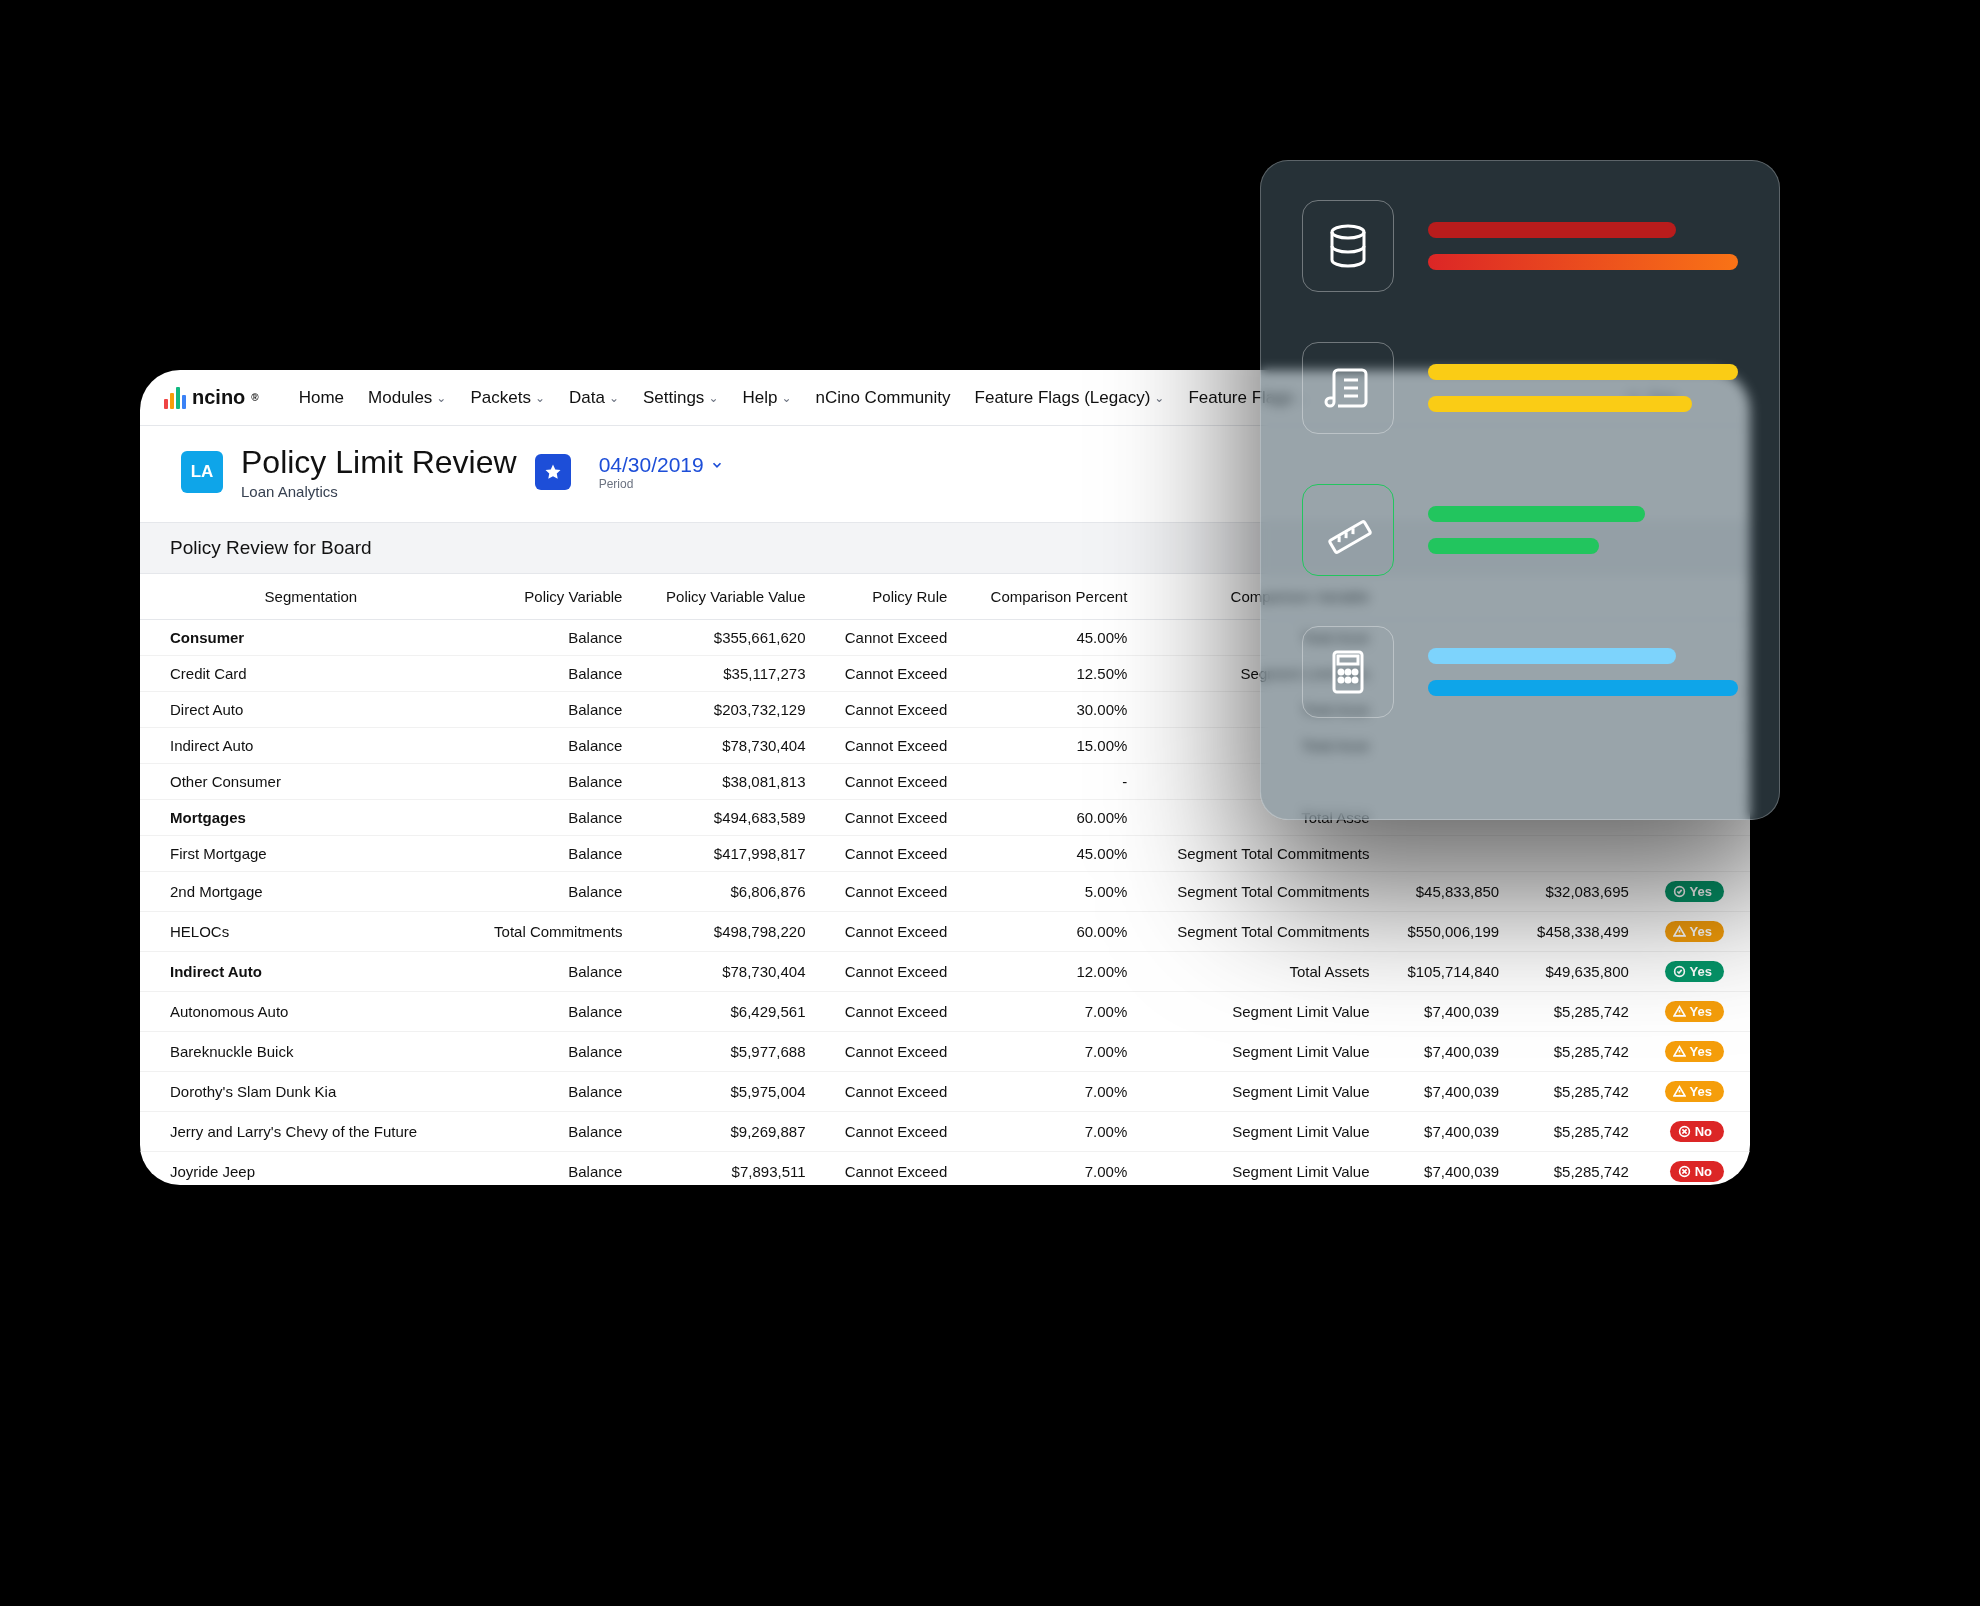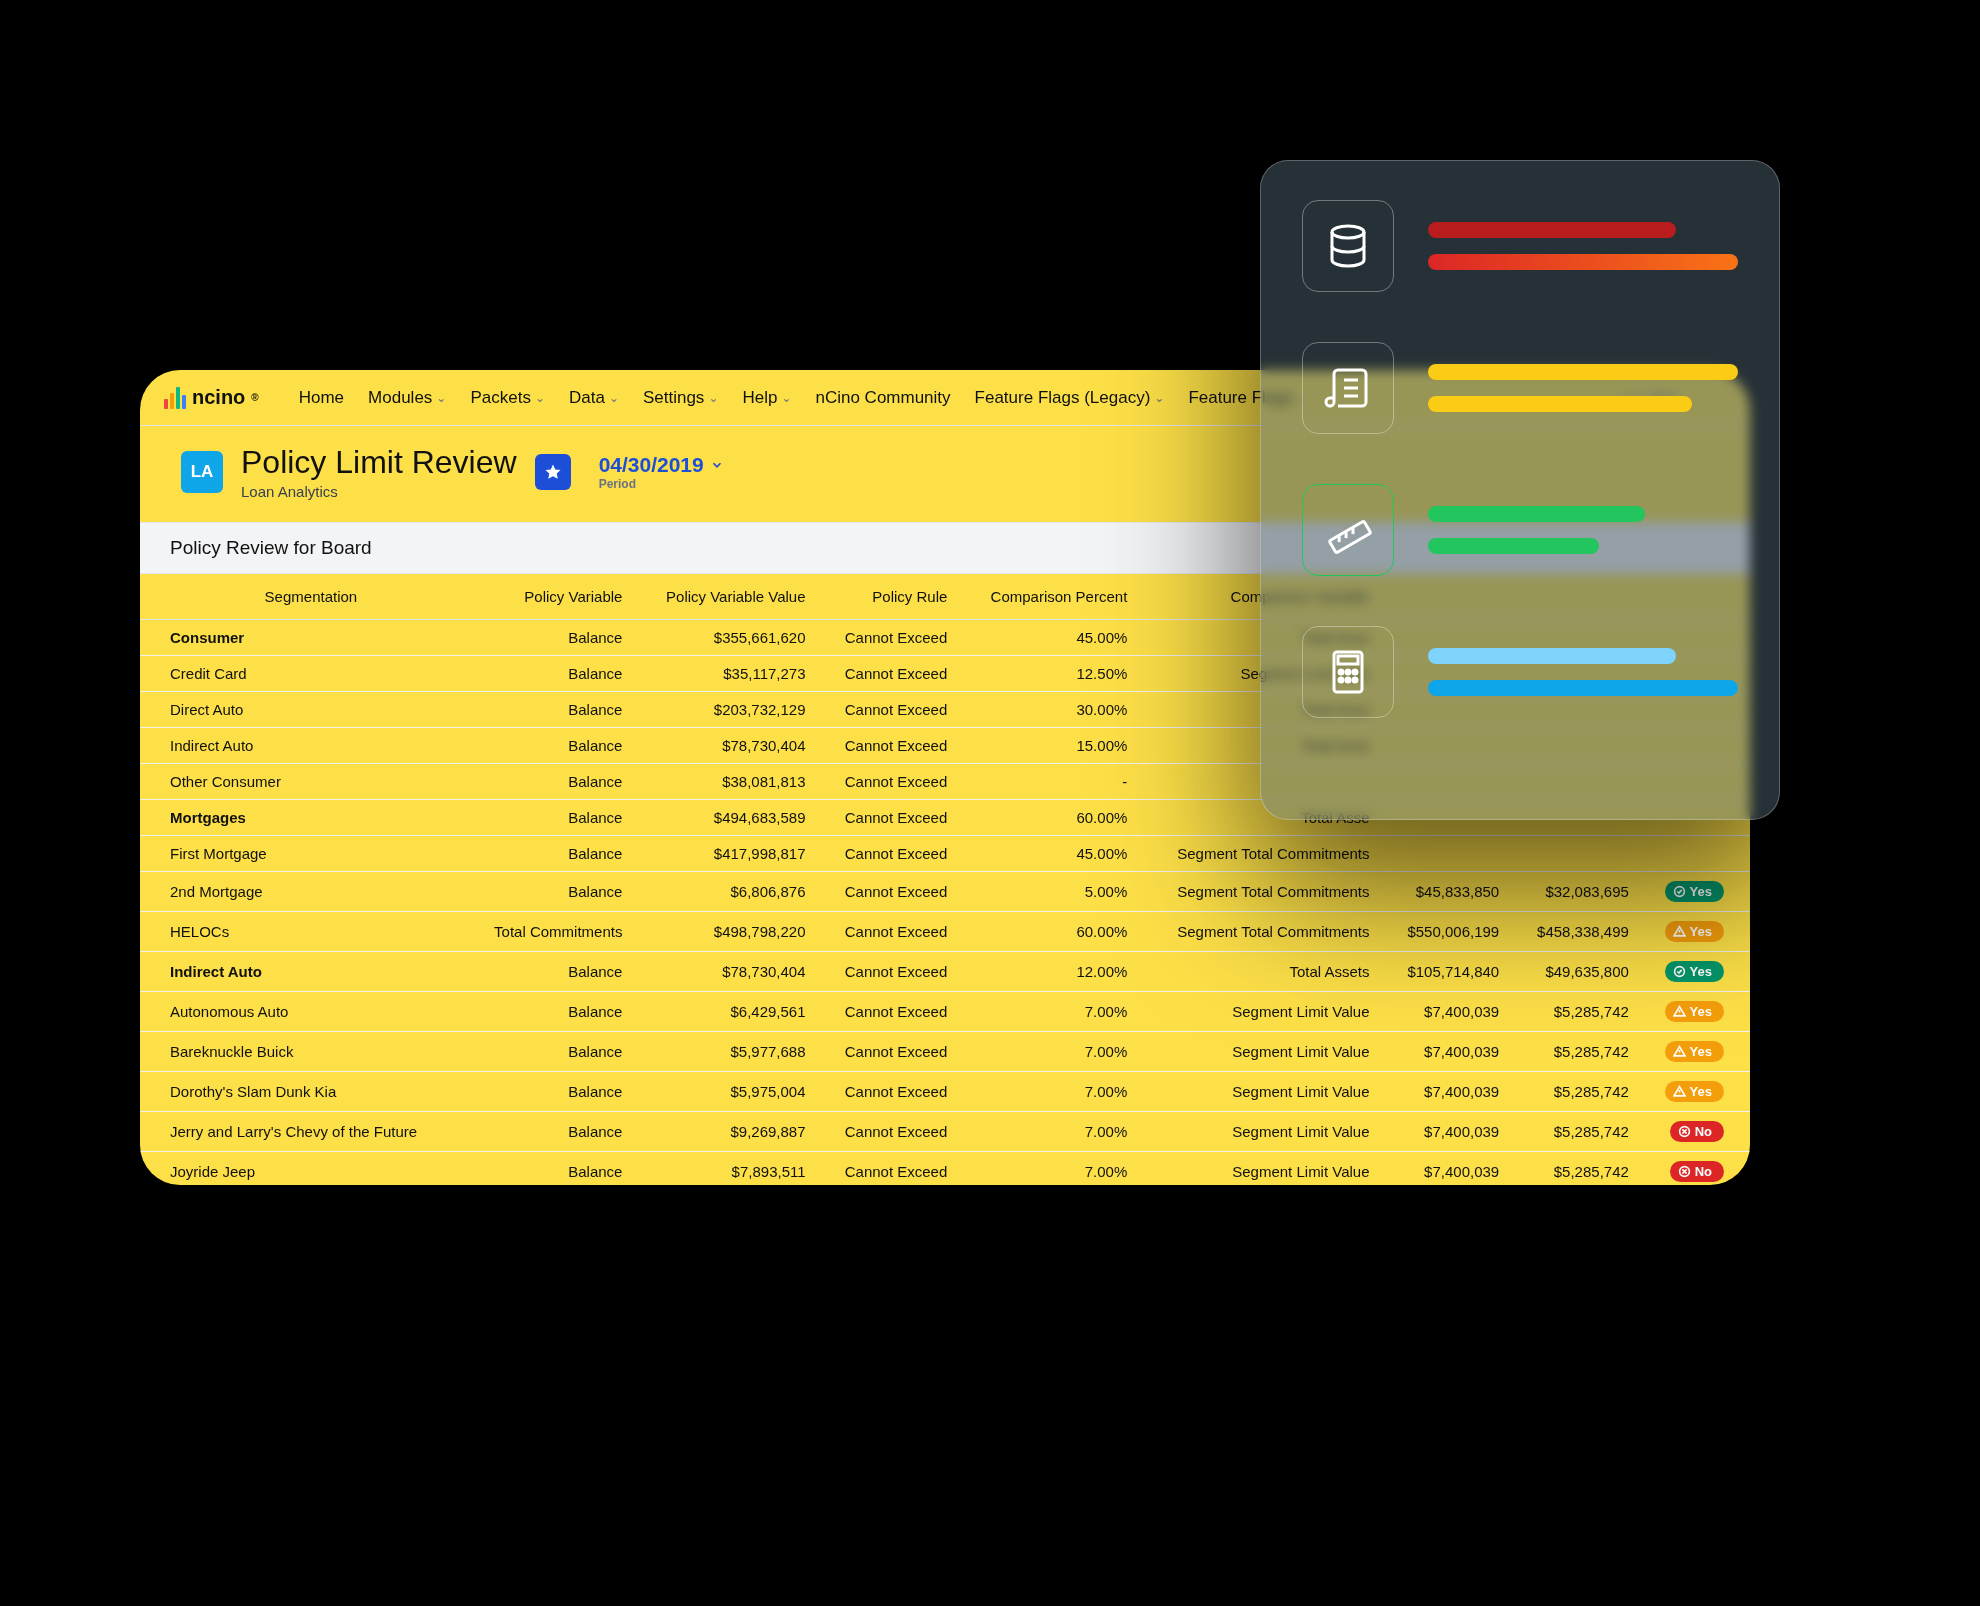--- a/index.html
+++ b/index.html
@@ -5,21 +5,21 @@
   * { box-sizing: border-box; margin: 0; padding: 0; }
   html, body { width: 1980px; height: 1606px; background: #000; font-family: -apple-system, "Segoe UI", Helvetica, Arial, sans-serif; overflow: hidden; }
 
   
   .app-window {
     position: absolute;
     left: 140px;
     top: 370px;
     width: 1610px;
     height: 815px;
-    background: #fde047;
+    background: #ffffff;
     border-radius: 40px;
     box-shadow: 0 40px 120px 30px rgba(0,0,0,.55);
     overflow: hidden;
   }
 
   
   .top-nav {
     display: flex;
     align-items: center;
     height: 56px;
@@ -36,21 +36,21 @@
   .nav-items .chev{ font-size:12px; color:#6b7280;}
   .search { margin-left:auto; display:flex; align-items:center; gap:6px; color:#6b7280; font-size:16px; width:100px; overflow:hidden;}
 
   
   .page-header{ display:flex; align-items:center; gap:18px; padding:18px 14px 22px;margin-left:27px;}
   .prod-badge{ width:42px; height:42px; border-radius:6px; background:#0ea5e9; color:#fff; font-weight:700; font-size:17px; display:flex; align-items:center; justify-content:center;}
   .title-col{ display:flex; flex-direction:column; gap:2px;}
   .title-col h1{ font-size:32px; font-weight:400; color:#111;}
   .title-col .sub{ font-size:15px; color:#374151;}
   .star-btn{ width:36px; height:36px; border-radius:6px; background:#1d4ed8; display:flex; align-items:center; justify-content:center; color:#fff;}
-  .period{ display:flex; flex-direction:column; align-items:flex-start; margin-left:10px;font-weight:bold;}
+  .period{ display:flex; flex-direction:column; align-items:flex-start; margin-left:10px;}
   .period .date{ color:#1d4ed8; font-size:21px; display:flex; align-items:center; gap:6px;}
   .period .lbl{ font-size:12px; color:#6b7280; margin-left:0;}
 
   
   .section-title{ background:#f3f4f6; padding:14px 30px; font-size:19px; color:#111; border-top:1px solid #e5e7eb; border-bottom:1px solid #e5e7eb;}
 
   
   table{ width:100%; border-collapse:collapse; font-size:15px; color:#111;}
   thead th{ text-align:right; font-weight:400; color:#111; padding:14px 12px; border-bottom:1px solid #e5e7eb; white-space:nowrap;}
   thead th:first-child{ text-align:center; padding-left:30px;}

